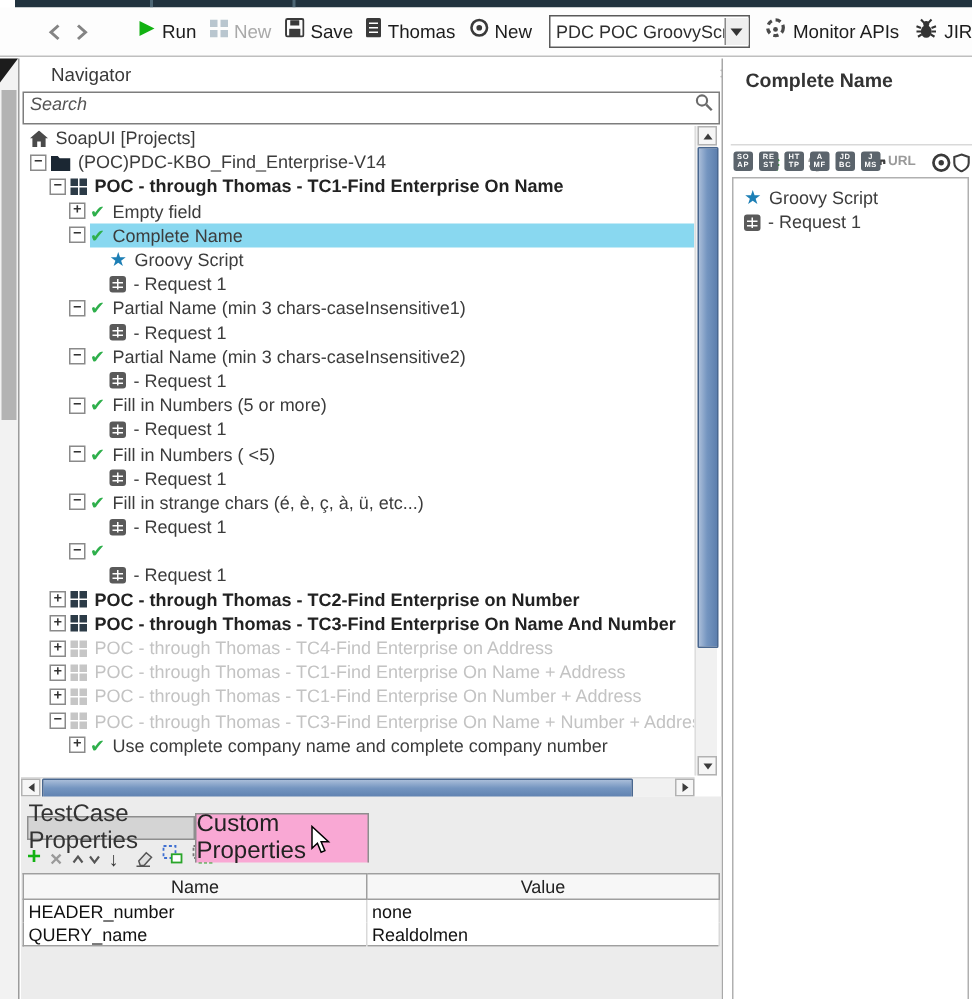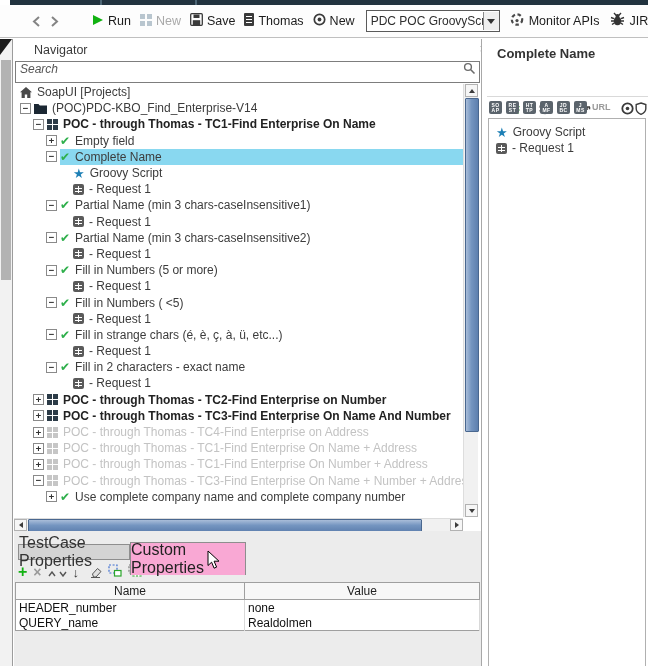--- a/index.html
+++ b/index.html
@@ -325,21 +325,20 @@
         <span class="exp-sp"></span>
         <span class="sel">
           <span class="req-ic"></span>
           <span class="lbl">- Request 1</span>
         </span>
       </div>
       <div class="trow" style="padding-left: 32px;">
         <span class="exp">−</span>
         <span class="sel">
           <span class="check-ic">✔</span>
-          <span class="lbl">Fill in 2 characters - exact name</span>
         </span>
       </div>
       <div class="trow" style="padding-left: 45px;">
         <span class="exp-sp"></span>
         <span class="sel">
           <span class="req-ic"></span>
           <span class="lbl">- Request 1</span>
         </span>
       </div>
       <div class="trow bold" style="padding-left: 19px;">

